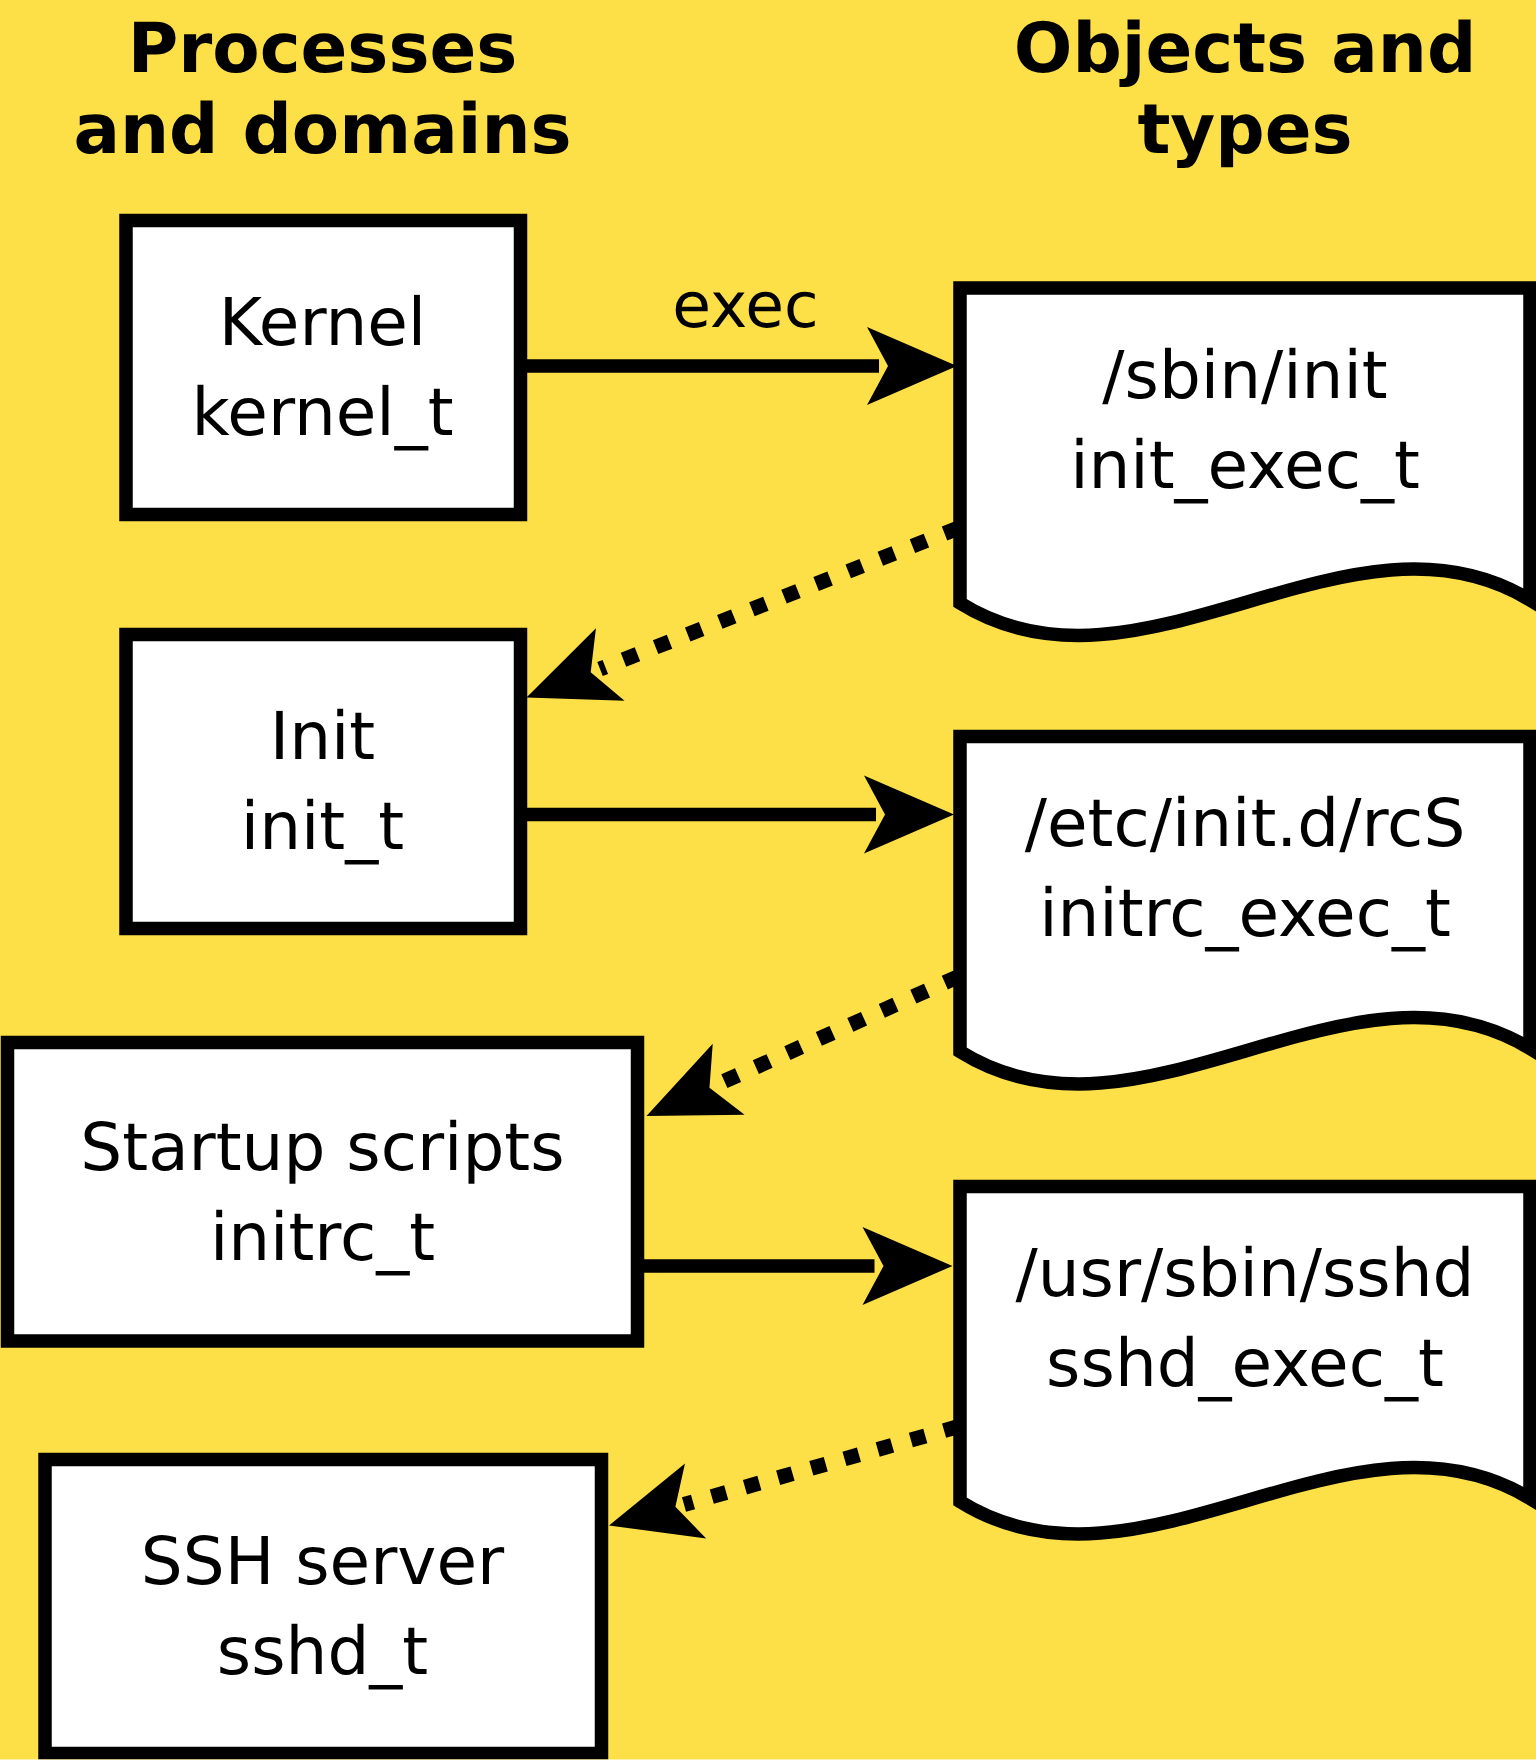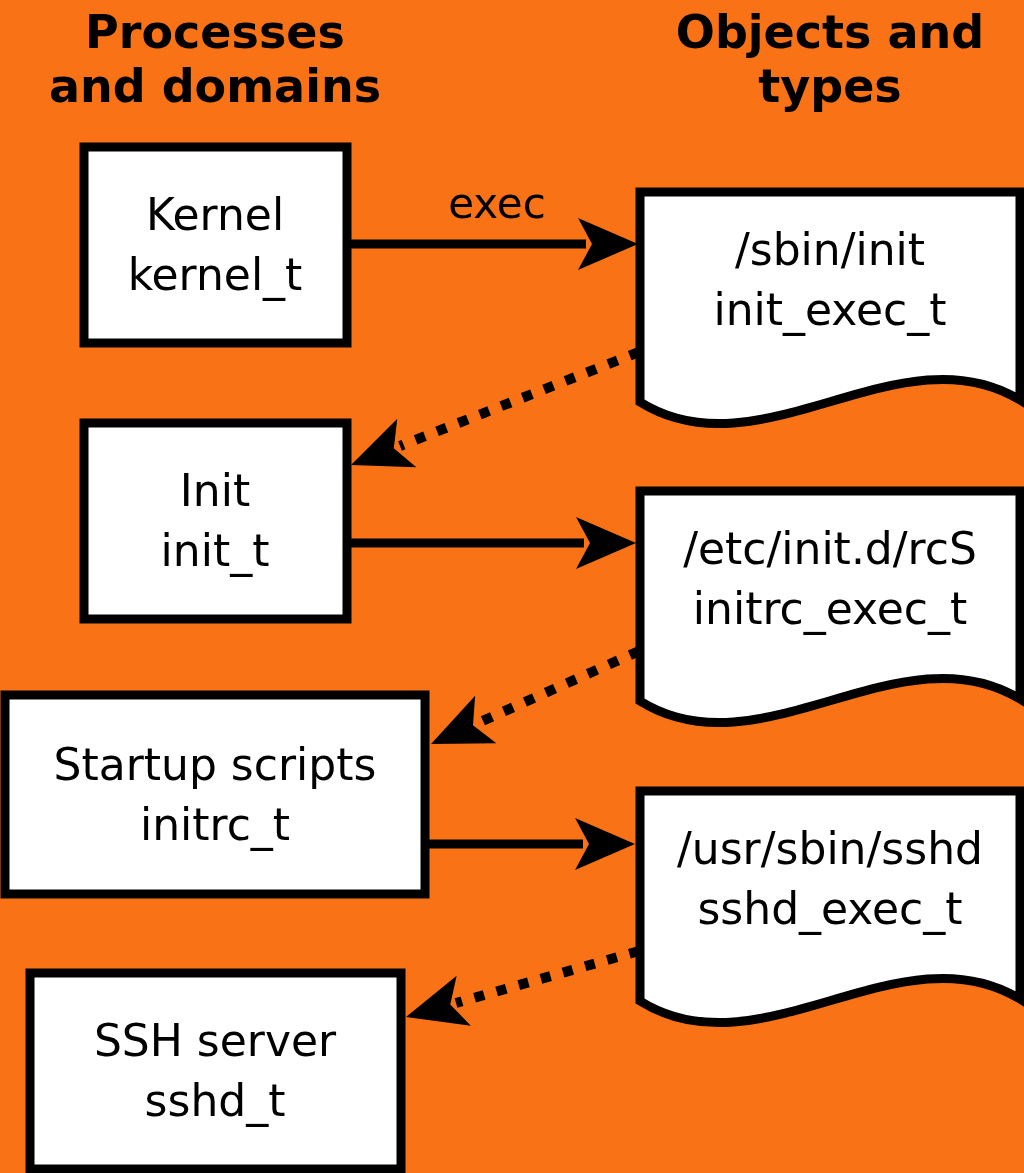--- a/index.html
+++ b/index.html
@@ -4,21 +4,21 @@
 <style>
   html, body {
     margin: 0;
     padding: 0;
     background: #ffffff;
   }
   .canvas {
     position: relative;
     width: 1024px;
     height: 1173px;
-    background: #f97316;
+    background: #fde047;
     overflow: hidden;
   }
   svg { display: block; }
   svg text {
     font-family: "DejaVu Sans", "Liberation Sans", sans-serif;
     fill: #000000;
     text-anchor: middle;
   }
   .hdr  { font-size: 46px; font-weight: bold; }
   .node-text { font-size: 44px; }

